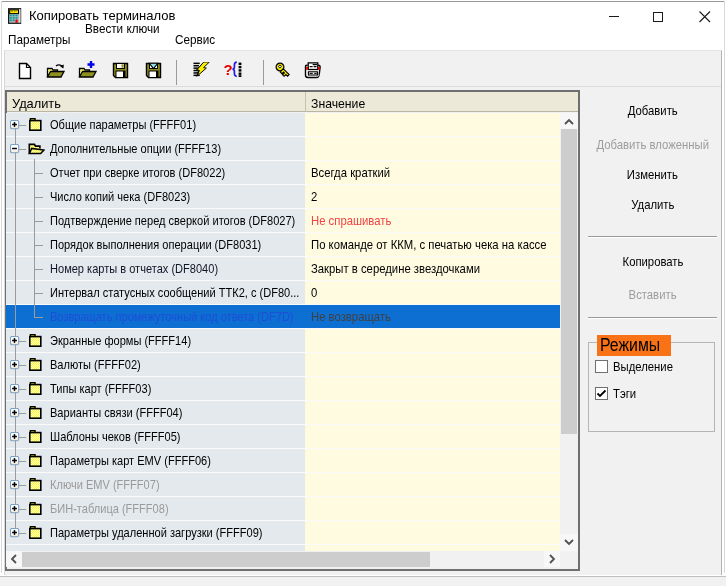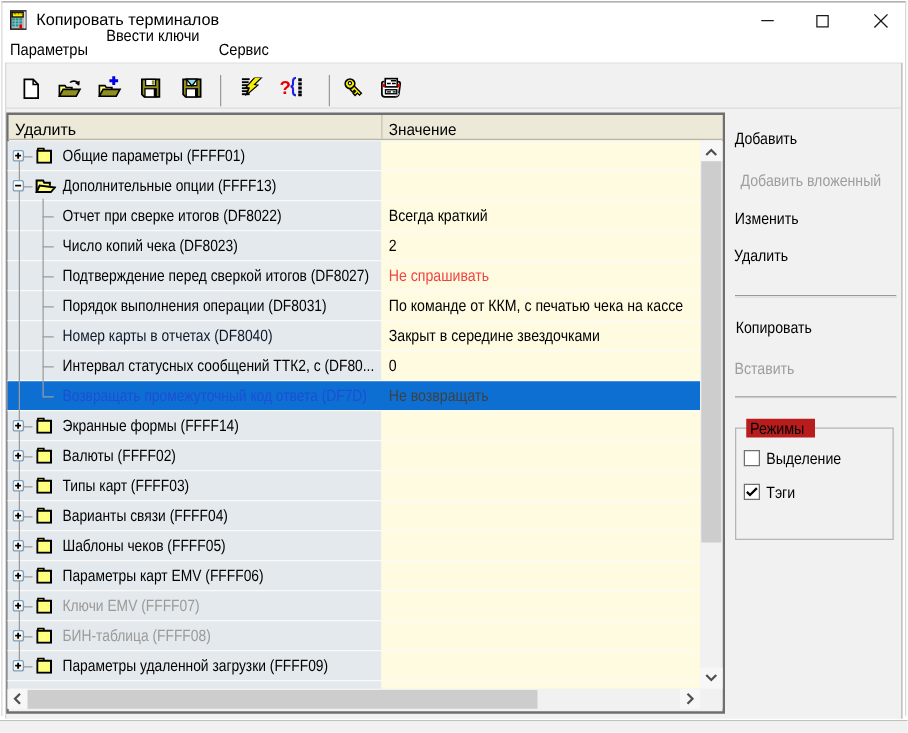--- a/index.html
+++ b/index.html
@@ -1,20 +1,20 @@
 <!DOCTYPE html>
 <html><head><meta charset="utf-8"><title>Настройка терминалов</title>
 <style>
 *{margin:0;padding:0;box-sizing:border-box}
 html,body{width:726px;height:586px;overflow:hidden;background:#fff;
   font-family:"Liberation Sans",sans-serif;font-size:13px;color:#000;}
 .abs{position:absolute}
 .treeline{background:#9b9b9b}
 .seph{height:2px;background:#999;border-bottom:1px solid #fff}
-.btnlbl{position:absolute;left:584px;width:137px;}
+.btnlbl{position:absolute;left:584px;width:137px;text-align:center;}
 .rowtext{position:absolute;white-space:nowrap;line-height:24px;height:24px;overflow:hidden;}
 .sx{display:inline-block;transform-origin:0 50%;white-space:nowrap;}
 .btnlbl>span{display:inline-block;transform:scaleX(0.87);transform-origin:50% 50%;white-space:nowrap;}
 </style></head>
 <body>
 <svg width="0" height="0" style="position:absolute">
     <defs>
 <pattern id="chk" width="2" height="2" patternUnits="userSpaceOnUse">
 <rect width="2" height="2" fill="#ffff00"></rect>
         <rect x="0" y="0" width="1" height="1" fill="#ffffff"></rect>
@@ -388,19 +388,19 @@
   </svg>
 <div class="btnlbl" style="top:103px"><span>Добавить</span></div>
 <div class="btnlbl" style="top:137px;color:#9d9d9d"><span>Добавить вложенный</span></div>
 <div class="btnlbl" style="top:167px"><span>Изменить</span></div>
 <div class="btnlbl" style="top:197px"><span>Удалить</span></div>
 <div class="abs seph" style="left:588px;top:236px;width:129px"></div>
 <div class="btnlbl" style="top:254px"><span>Копировать</span></div>
 <div class="btnlbl" style="top:287px;color:#9d9d9d"><span>Вставить</span></div>
 <div class="abs seph" style="left:588px;top:317px;width:129px"></div>
 <div class="abs" style="left:588px;top:342px;width:127px;height:90px;border:1px solid #b5b5b5"></div>
-<div class="abs" style="left:597px;top:335px;background:#b91c1c;padding:0 3px;font-size:13px"><span class="sx" style="transform:scaleX(0.88)">Режимы</span></div>
+<div class="abs" style="left:597px;top:335px;background:#f97316;padding:0 3px;font-size:18px"><span class="sx" style="transform:scaleX(0.88)">Режимы</span></div>
 <div class="abs" style="left:595px;top:360px;width:13px;height:13px;border:1px solid #707070;background:#fff"></div>
 <div class="abs" style="left:613px;top:359px;font-size:13px"><span class="sx" style="transform:scaleX(0.87)">Выделение</span></div>
 <div class="abs" style="left:595px;top:387px;width:13px;height:13px;border:1px solid #707070;background:#fff"></div>
 <svg class="abs" style="left:596px;top:388px" width="11" height="11" viewBox="0 0 11 11">
 <path d="M1.5 5.5 L4 8 L9.5 2.5" fill="none" stroke="#000" stroke-width="1.8"></path>
   </svg>
 <div class="abs" style="left:613px;top:386px;font-size:13px"><span class="sx" style="transform:scaleX(0.87)">Тэги</span></div>
 </body></html>

